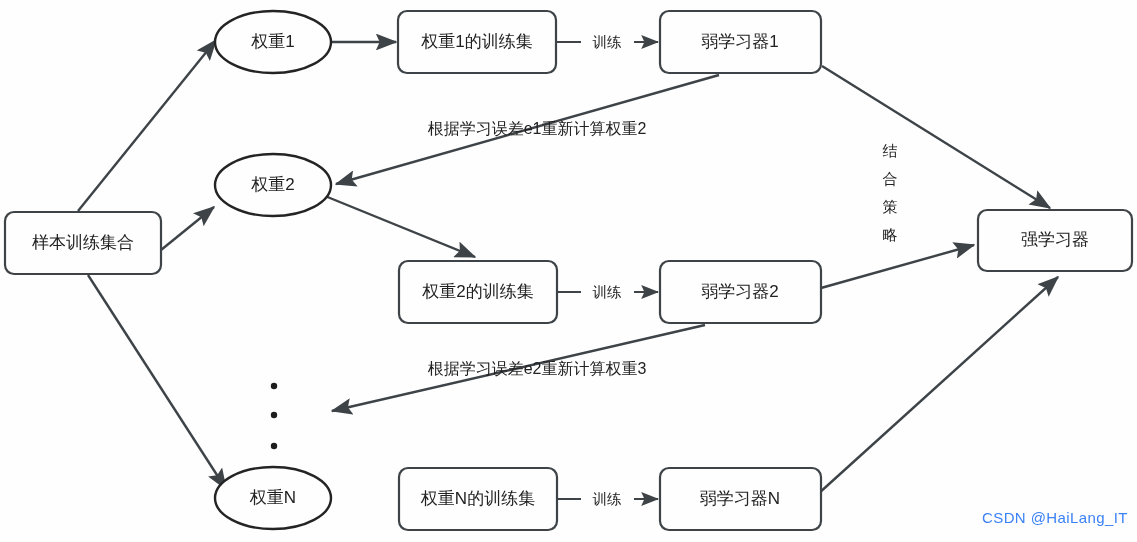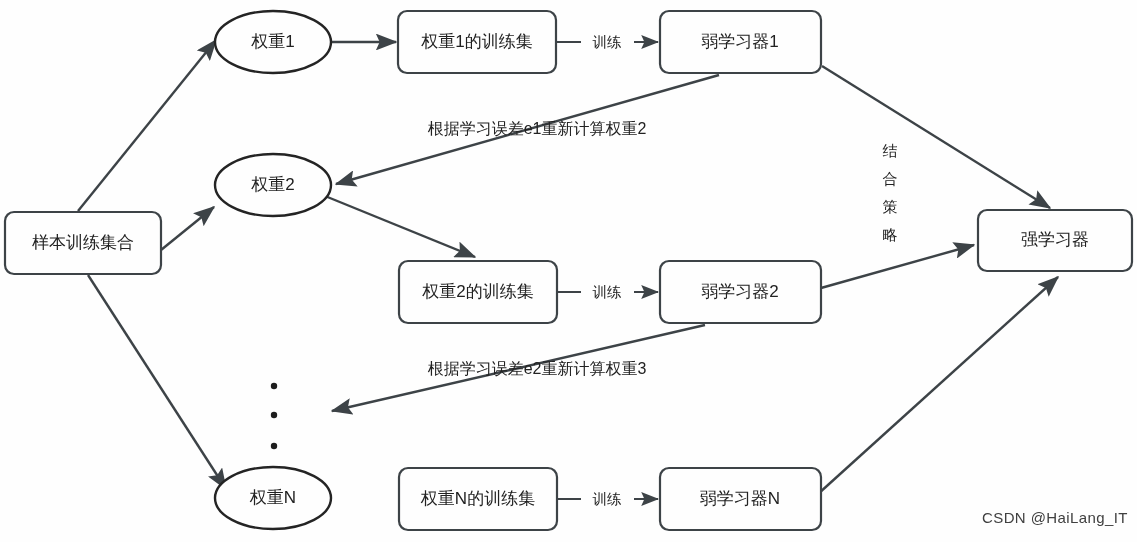--- a/index.html
+++ b/index.html
@@ -73,21 +73,21 @@
     stroke-width: 2.0;
     fill: none;
   }
   .dot {
     fill: #1d1d1d;
   }
   .watermark {
     position: absolute;
     font-family: "Liberation Sans", "DejaVu Sans", sans-serif;
     font-size: 15px;
-    color: #404040;
+    color: #3b82f6;
     letter-spacing: 0.4px;
     white-space: nowrap;
     user-select: none;
   }
 </style>
 </head>
 <body>
 
 <div id="canvas">
 

